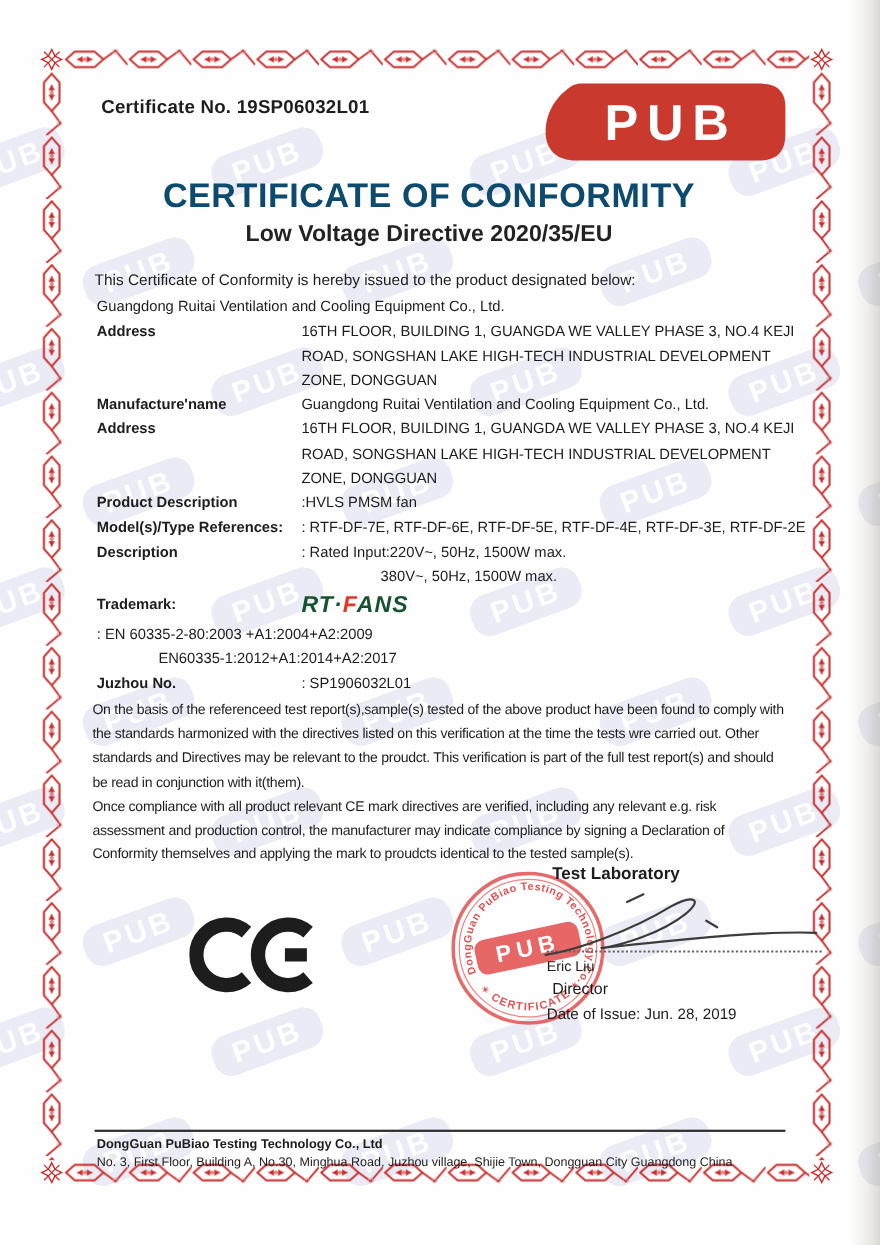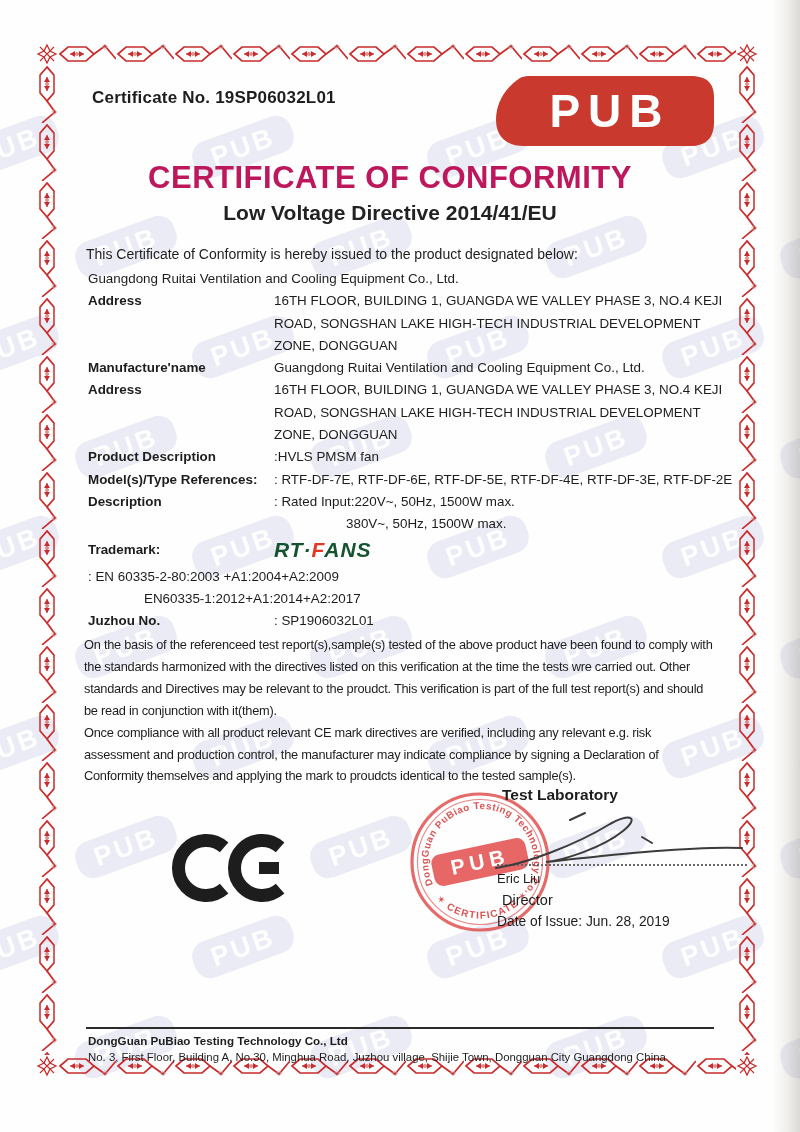--- a/index.html
+++ b/index.html
@@ -16,21 +16,21 @@
     display:flex;align-items:center;justify-content:center;
   }
   .wm-tile span{color:#ffffff;font-weight:bold;font-size:27px;letter-spacing:3px;}
   
   .border-strip{position:absolute;z-index:2;}
   .corner{position:absolute;z-index:2;}
   
   .certno{position:absolute;left:92px;top:88px;font-size:17px;font-weight:bold;z-index:3;letter-spacing:.2px;}
   .publogo{position:absolute;left:492px;top:68px;z-index:3;}
   .title{position:absolute;left:60px;width:660px;top:160px;text-align:center;
-    font-size:31px;font-weight:bold;letter-spacing:.5px;color:#be185d;z-index:3;}
+    font-size:31px;font-weight:bold;letter-spacing:.5px;color:#0c4a6e;z-index:3;}
   .subtitle{position:absolute;left:60px;width:660px;top:201px;text-align:center;
     font-size:21px;font-weight:bold;color:#222;z-index:3;}
   .intro{position:absolute;left:86px;top:246px;font-size:14px;z-index:3;}
   
   .fields{position:absolute;left:88px;top:268px;width:660px;z-index:3;font-size:13.4px;line-height:22.3px;}
   .frow{display:flex;align-items:flex-start;}
   .flabel{width:186px;font-weight:bold;flex:0 0 auto;}
   .fval{flex:1;}
   .fline{white-space:nowrap;}
   .indent1{padding-left:72px;}
@@ -266,21 +266,21 @@
   </svg>
 
   <div class="certno">Certificate No. 19SP06032L01</div>
 
   <svg class="publogo" width="228" height="82" viewBox="0 0 228 82">
     <path d="M28,10 C10,22 4,38 4,52 C4,68 14,78 32,78 L198,78 C214,78 222,70 222,54 L222,30 C222,14 214,8 198,8 L36,8 C33,8 30,9 28,10 Z" fill="#c9392d"></path>
     <text x="118" y="59" text-anchor="middle" font-size="46" font-weight="bold" letter-spacing="8" fill="#ffffff" font-family="Liberation Sans, DejaVu Sans, sans-serif">PUB</text>
   </svg>
 
   <div class="title">CERTIFICATE OF CONFORMITY</div>
-  <div class="subtitle">Low Voltage Directive 2014/41/EU</div>
+  <div class="subtitle">Low Voltage Directive 2020/35/EU</div>
   <div class="intro">This Certificate of Conformity is hereby issued to the product designated below:</div>
 
   <div class="fields">
     <div class="frow">
       <div class="fval fline">Guangdong Ruitai Ventilation and Cooling Equipment Co., Ltd.</div>
     </div>
     <div class="frow">
       <div class="flabel">Address</div>
       <div class="fval">
         <div class="fline">16TH FLOOR, BUILDING 1, GUANGDA WE VALLEY PHASE 3, NO.4 KEJI</div>

